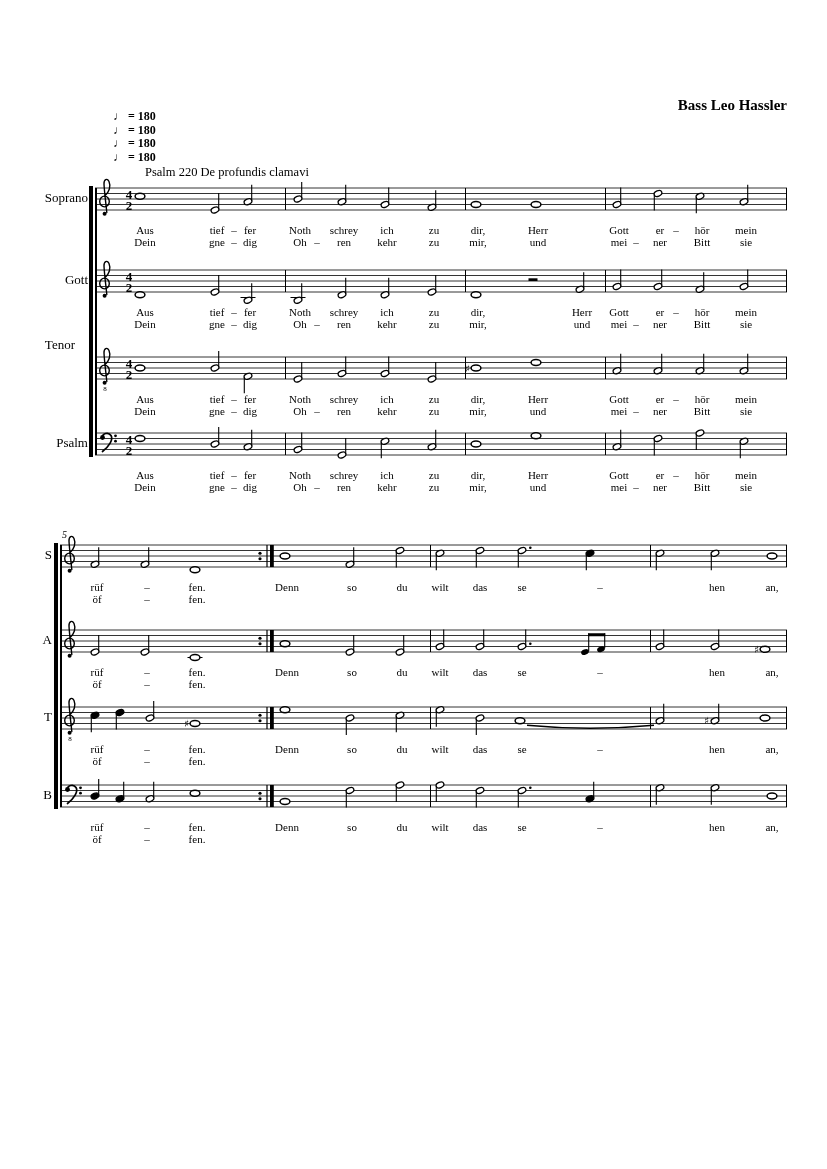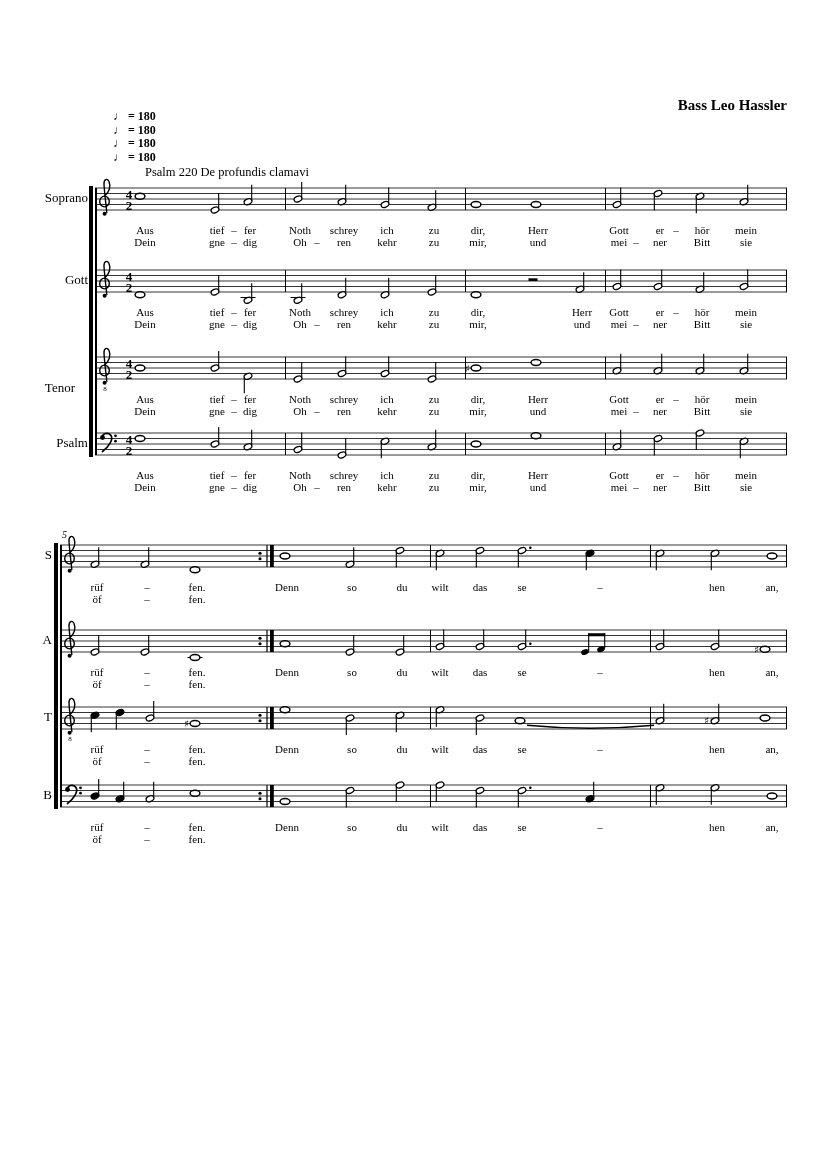--- a/index.html
+++ b/index.html
@@ -198,21 +198,21 @@
         <span style="left: 383px;">mir,</span>
         <span style="left: 487px;">und</span>
         <span style="left: 524px;">mei</span>
         <span style="left: 541px;">–</span>
         <span style="left: 565px;">ner</span>
         <span style="left: 607px;">Bitt</span>
         <span style="left: 651px;">sie</span>
       </div>
   </div>
   <div class="staff-block">
-    <div class="staff-label" style="left: 0px; width: 75px; top: 380px;">Tenor</div>
+    <div class="staff-label" style="left: 0px; width: 75px; top: 337px;">Tenor</div>
     <svg class="staff-svg" width="700" height="80" style="left: 95px; top: 337px;">
         <line x1="0" y1="20" x2="692" y2="20" stroke="#000000" stroke-width="0.8"></line>
         <line x1="0" y1="25.5" x2="692" y2="25.5" stroke="#000000" stroke-width="0.8"></line>
         <line x1="0" y1="31" x2="692" y2="31" stroke="#000000" stroke-width="0.8"></line>
         <line x1="0" y1="36.5" x2="692" y2="36.5" stroke="#000000" stroke-width="0.8"></line>
         <line x1="0" y1="42" x2="692" y2="42" stroke="#000000" stroke-width="0.8"></line>
         <g transform="translate(2,0)">
           <ellipse cx="7.5" cy="33.5" rx="4.8" ry="5.4" fill="none" stroke="#000000" stroke-width="1.4"></ellipse>
           <path d="M 7.5 28.2 C 12.5 24 14 18 12 13.5 C 10 9.5 6.8 11.5 7 16 C 7.2 20.5 8.2 30 9 37 L 9.8 44.5" fill="none" stroke="#000000" stroke-width="1.4" stroke-linecap="round"></path>
           <circle cx="7.6" cy="45.8" r="2" fill="#000000"></circle>

